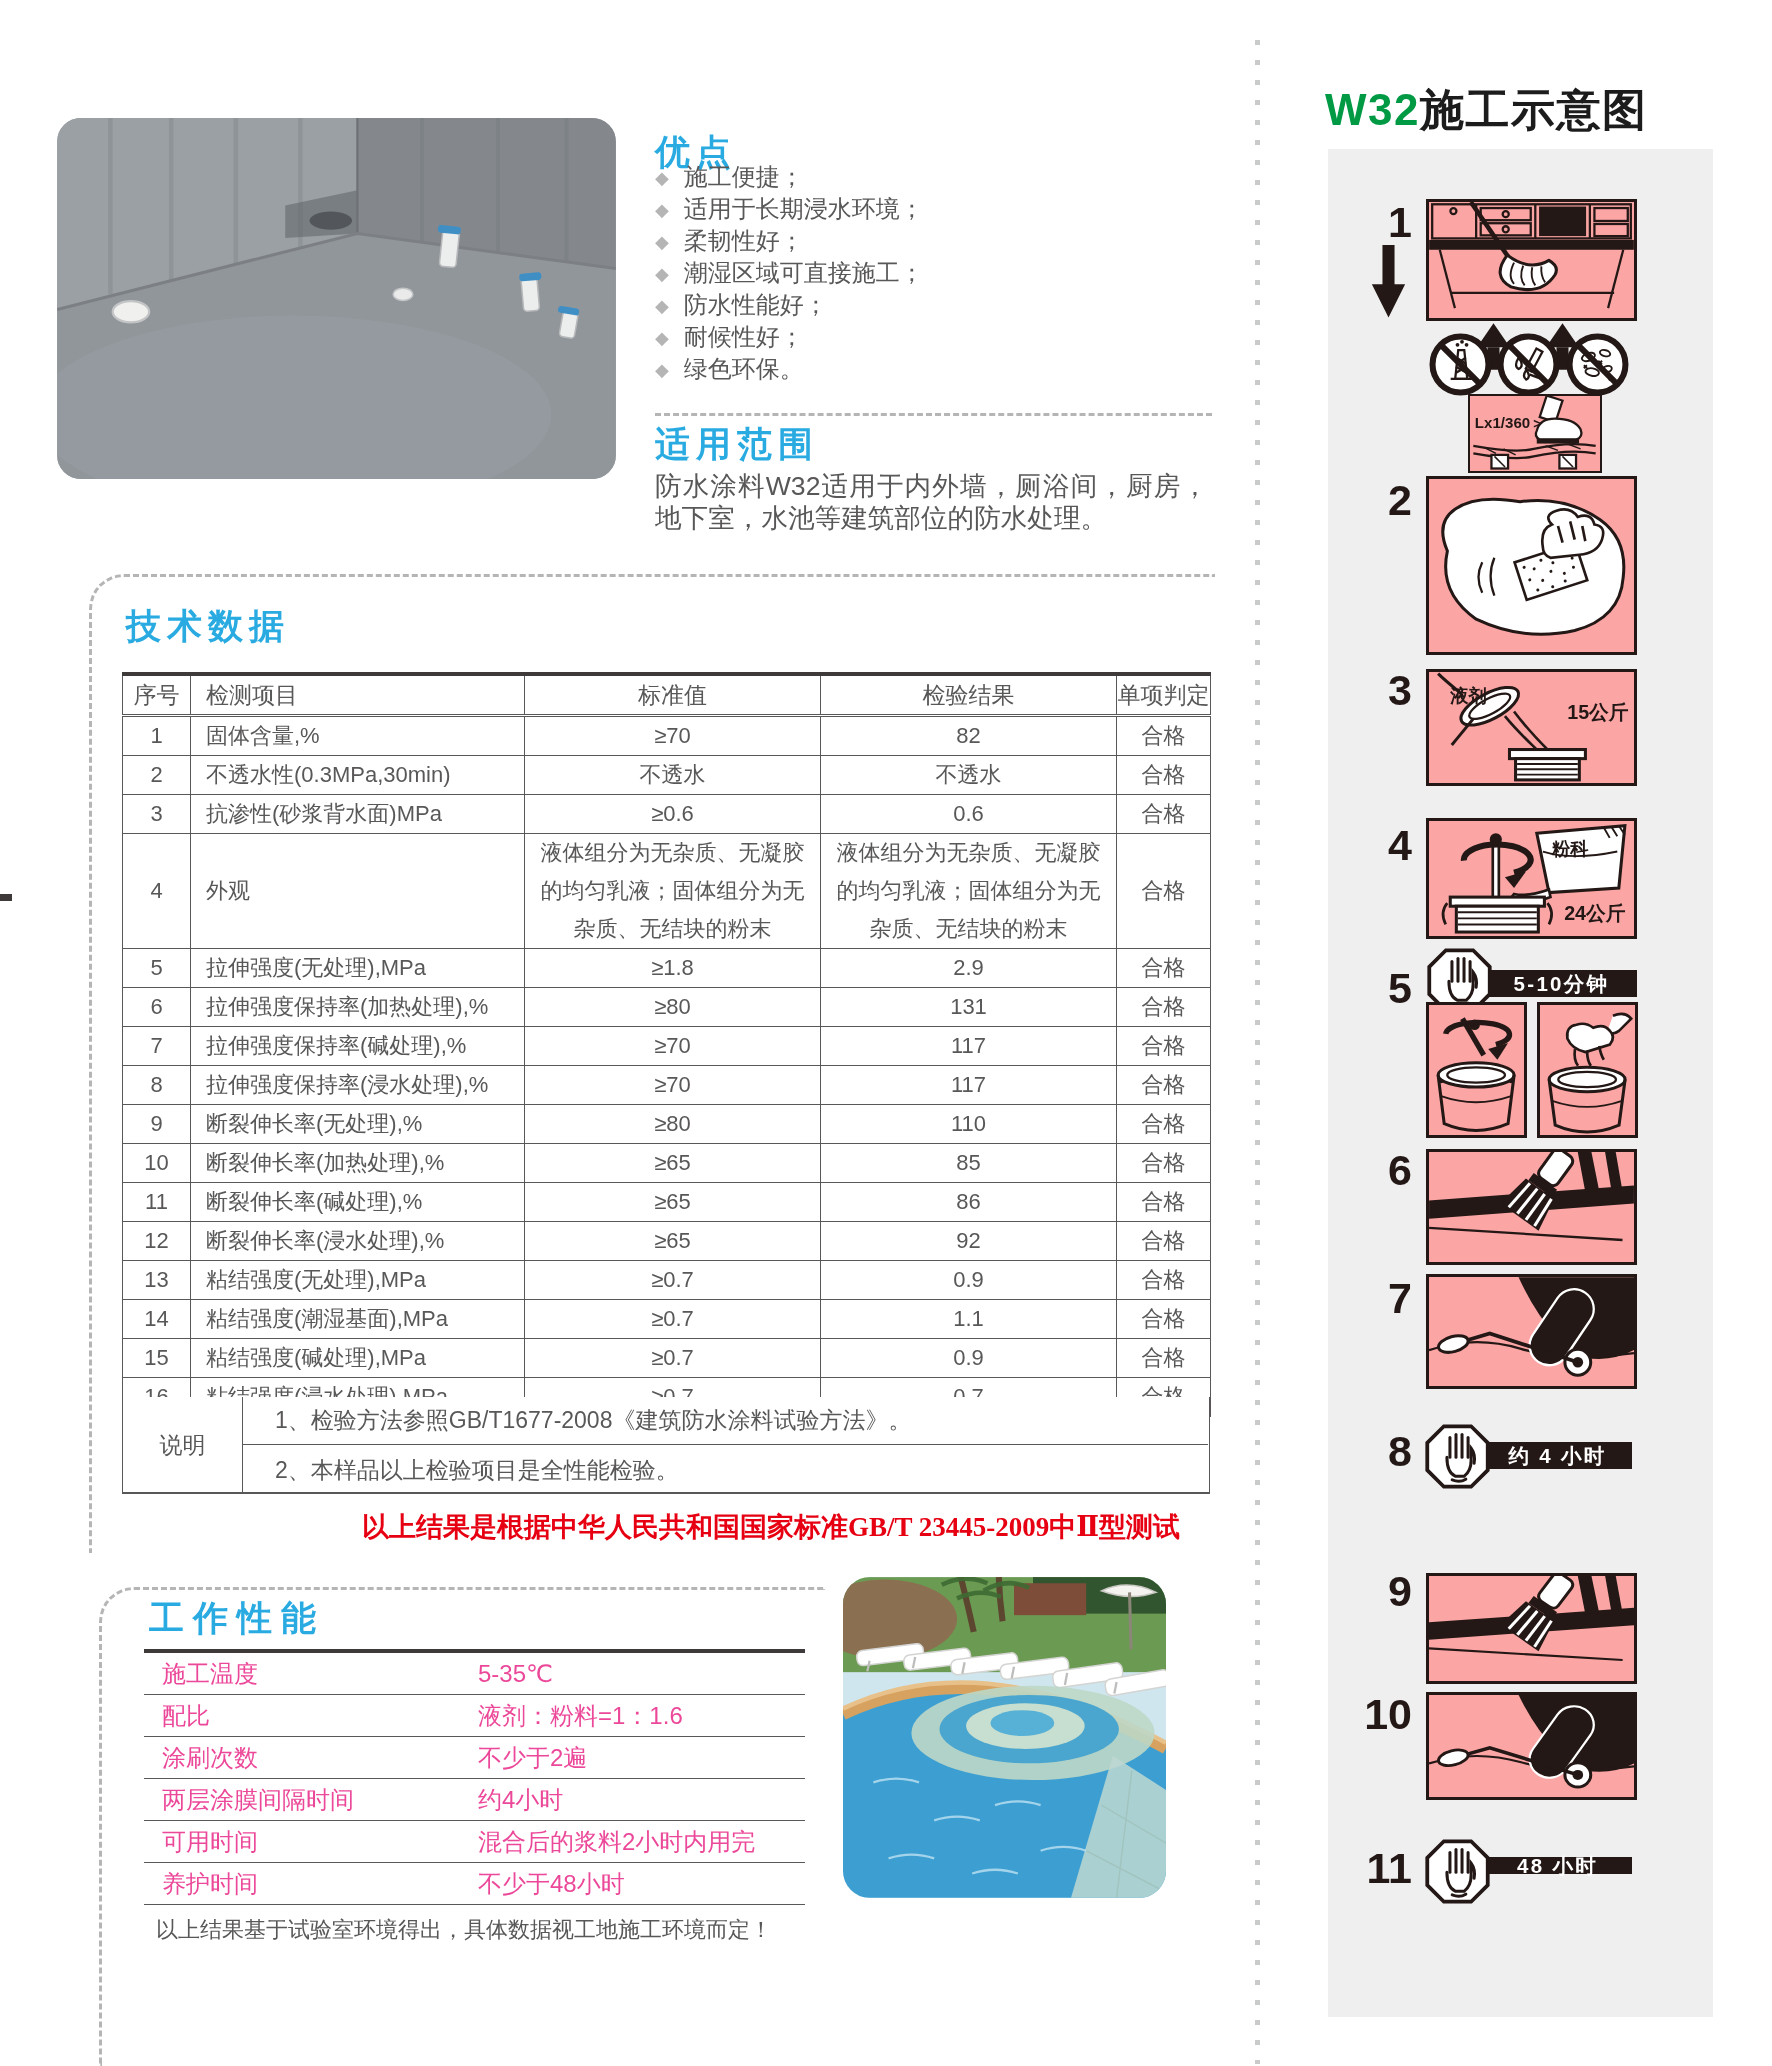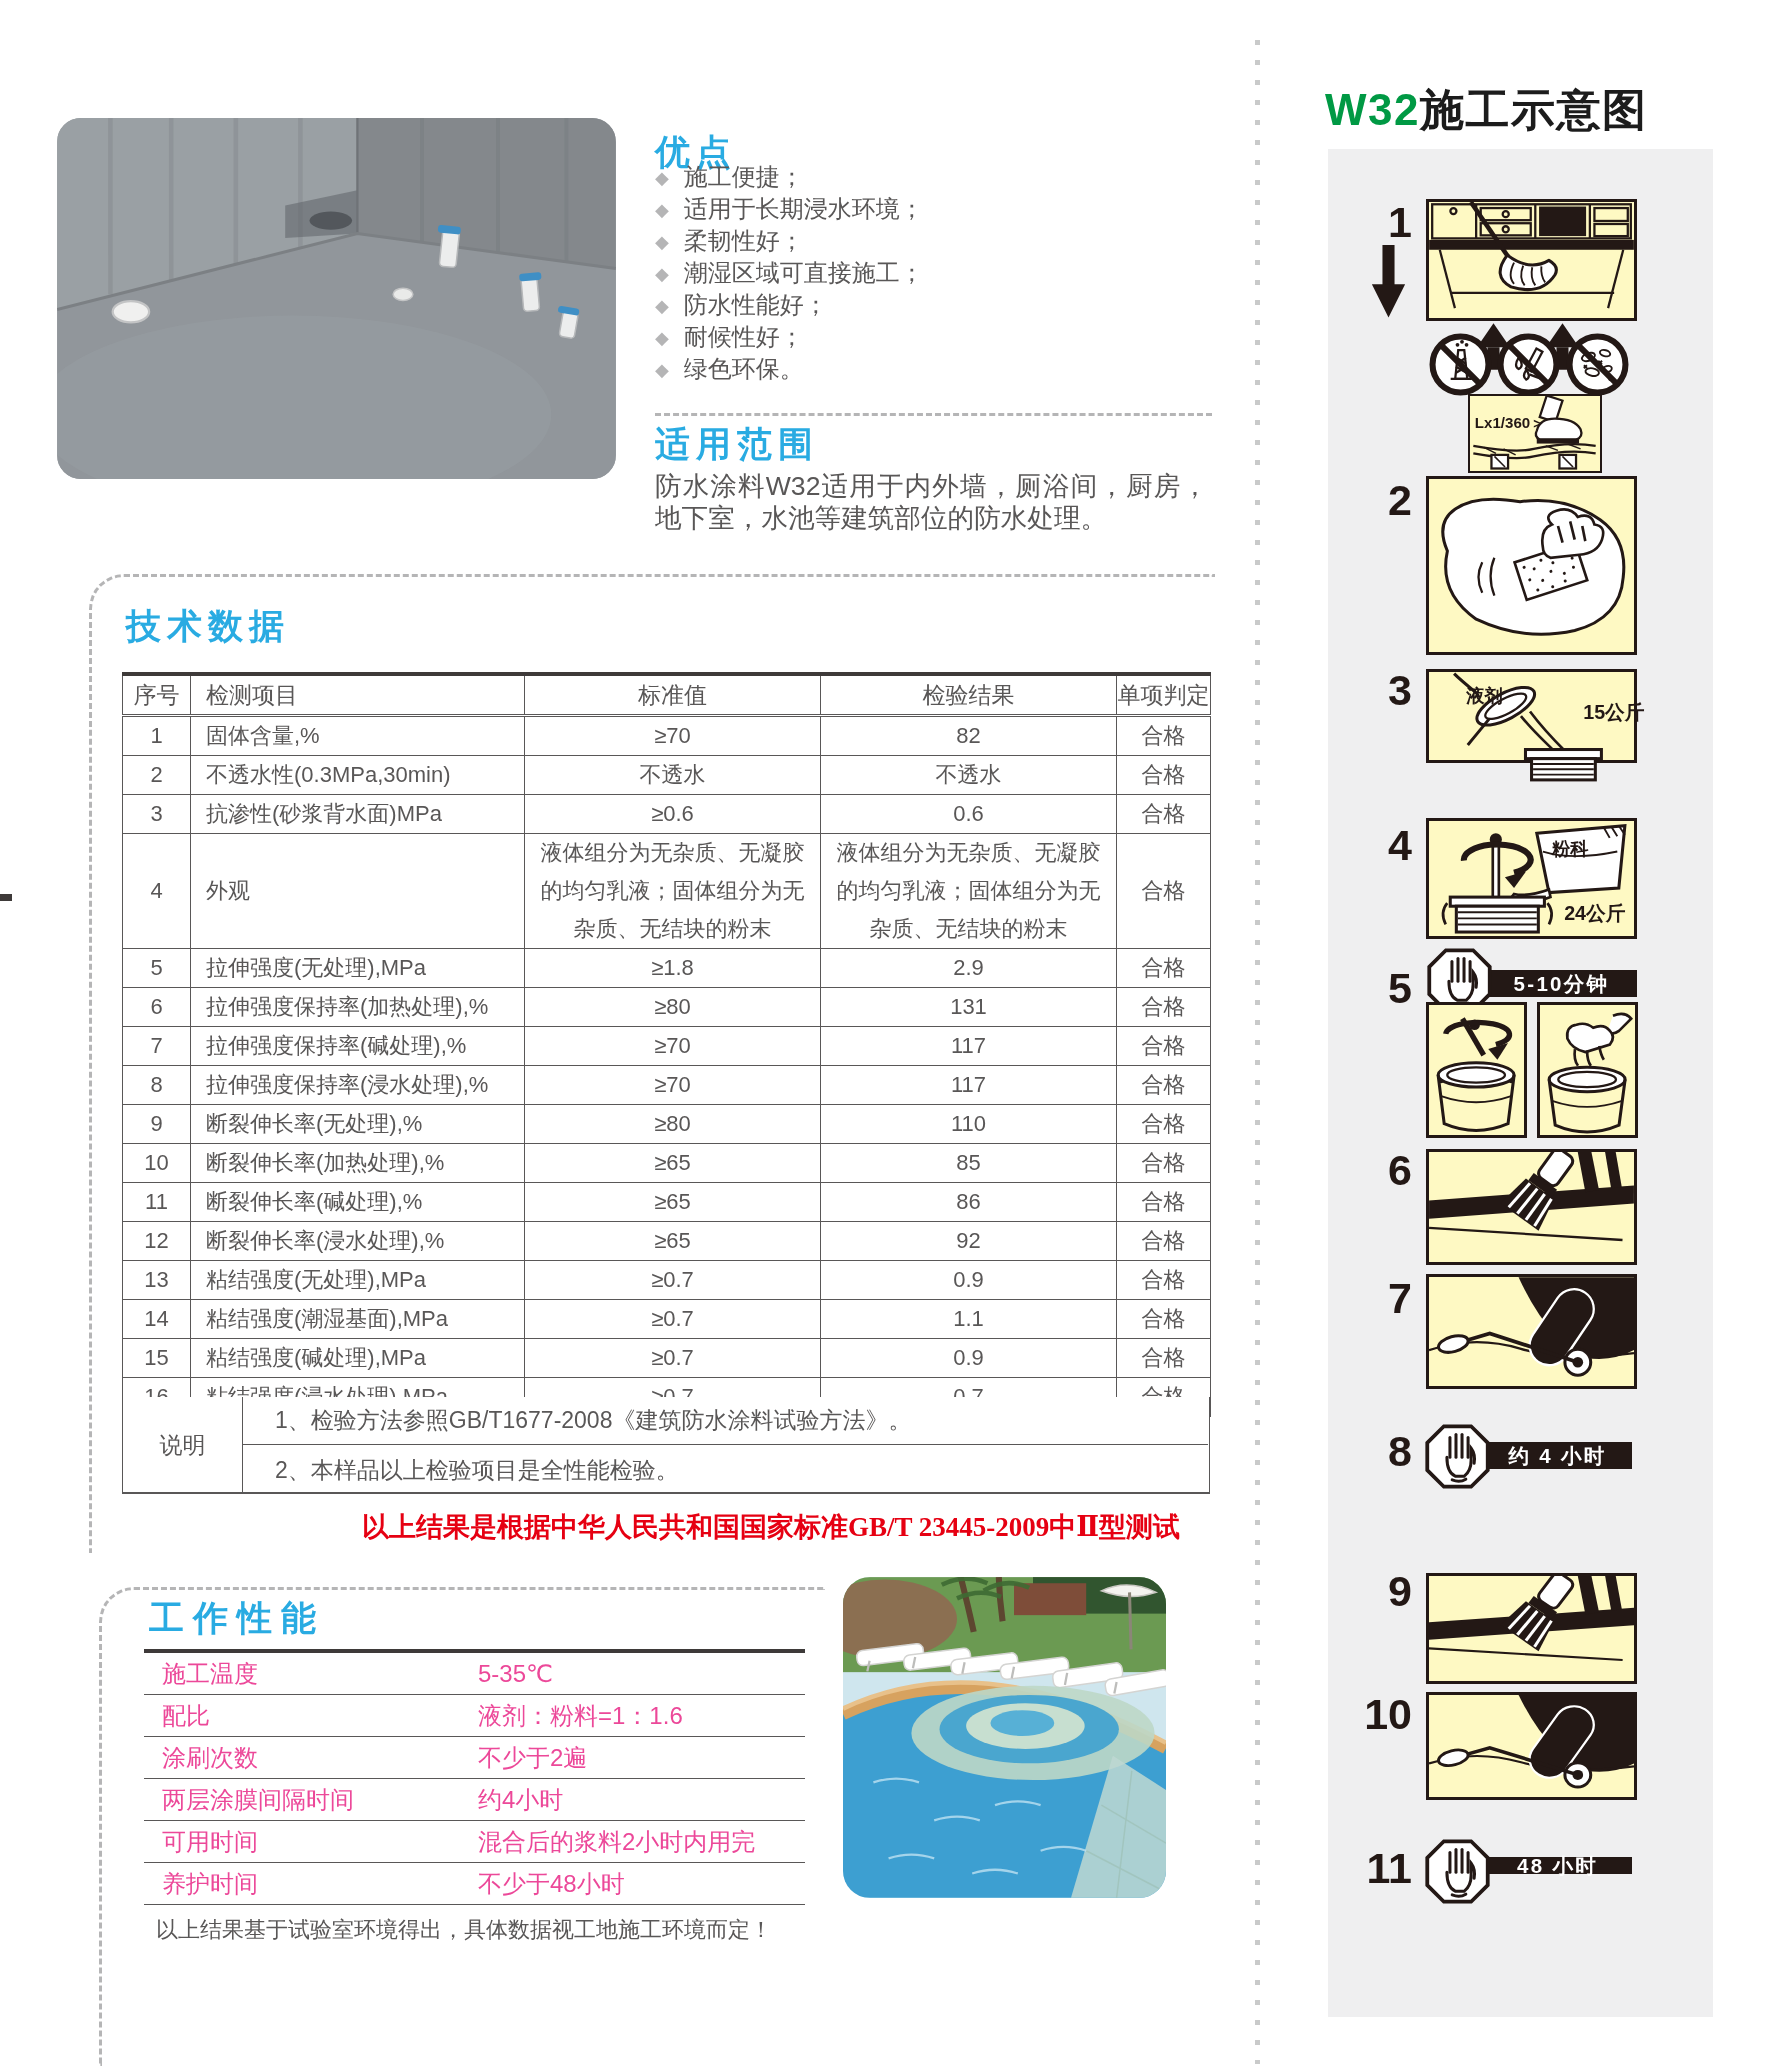--- a/index.html
+++ b/index.html
@@ -62,21 +62,21 @@
   .perf-row{display:flex;height:41px;border-bottom:1.5px solid #595757;align-items:center;font-size:24px;color:#ec4899;}
   .perf-row .plabel{width:334px;padding-left:18px;box-sizing:border-box;}
   .perf-row .pvalue{width:327px;}
   .perf-note{position:absolute;left:156px;top:1915px;font-size:22px;color:#595757;white-space:nowrap;}
   
   .sidebar-title{position:absolute;left:1325px;top:88px;font-size:44px;font-weight:bold;
     letter-spacing:1.5px;white-space:nowrap;line-height:1;}
   .sidebar-title .brand{color:#009944;}
   .sidebar-title .rest{color:#1c1c1c;}
   .gray-panel{position:absolute;left:1328px;top:149px;width:385px;height:1868px;background:#efeff0;}
-  .stepbox{position:absolute;background:#fef9c3;border:3px solid #231815;box-sizing:border-box;}
+  .stepbox{position:absolute;background:#fca5a5;border:3px solid #231815;box-sizing:border-box;}
   .stepnum{position:absolute;width:55px;text-align:right;font-weight:900;font-size:43px;color:#231815;line-height:1;}
   .ribbon{position:absolute;background:#231815;color:#ffffff;font-weight:bold;font-size:20.5px;
     display:flex;align-items:center;justify-content:center;letter-spacing:2.3px;white-space:nowrap;}
   .edge-artifact{position:absolute;left:0;top:894px;width:12px;height:6.8px;background:#3e3a39;}
   svg text{font-family:"Liberation Sans","DejaVu Sans",sans-serif;}
 </style>
 </head>
 <body>
 
 <div class="photo room-photo">
@@ -531,21 +531,21 @@
         <line x1="202" y1="62" x2="206" y2="82"></line>
     </g>
     <g stroke="#231815" stroke-width="3" fill="none">
       <path d="M70,110 Q60,130 70,150"></path>
         <path d="M86,104 Q76,128 86,154"></path>
     </g>
   </svg>
 </div>
 
 <div class="stepnum" style="left:1357px;top:669px;">3</div>
-<div class="stepbox" style="left:1426px;top:669px;width:211px;height:94px;padding-left:16px;">
+<div class="stepbox" style="left:1426px;top:669px;width:211px;height:117px;">
   <svg width="205" height="111" viewBox="0 0 270 146">
     <g>
       <g transform="rotate(-28 80 45)">
         <ellipse cx="80" cy="45" rx="42" ry="17" fill="#ffffff" stroke="#231815" stroke-width="4"></ellipse>
         <ellipse cx="80" cy="45" rx="30" ry="10" fill="none" stroke="#231815" stroke-width="3"></ellipse>
       </g>
       <path d="M42,28 Q20,10 12,2" stroke="#231815" stroke-width="4" fill="none"></path>
       <path d="M58,62 Q40,84 30,96" stroke="#231815" stroke-width="4" fill="none"></path>
     </g>
     <g stroke="#231815" stroke-width="3.5" fill="none">

